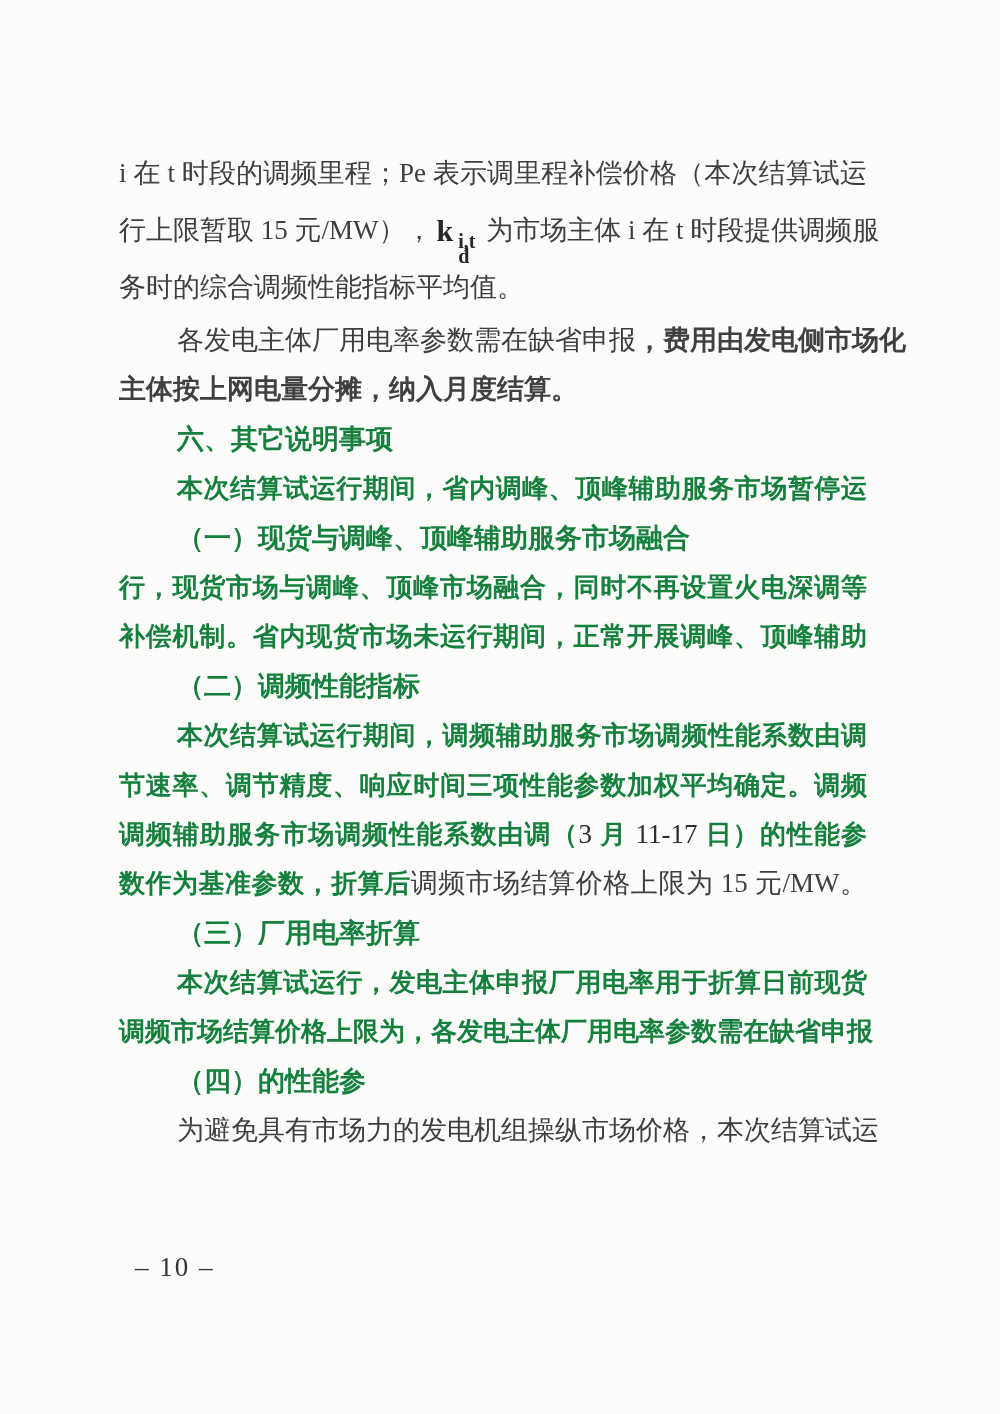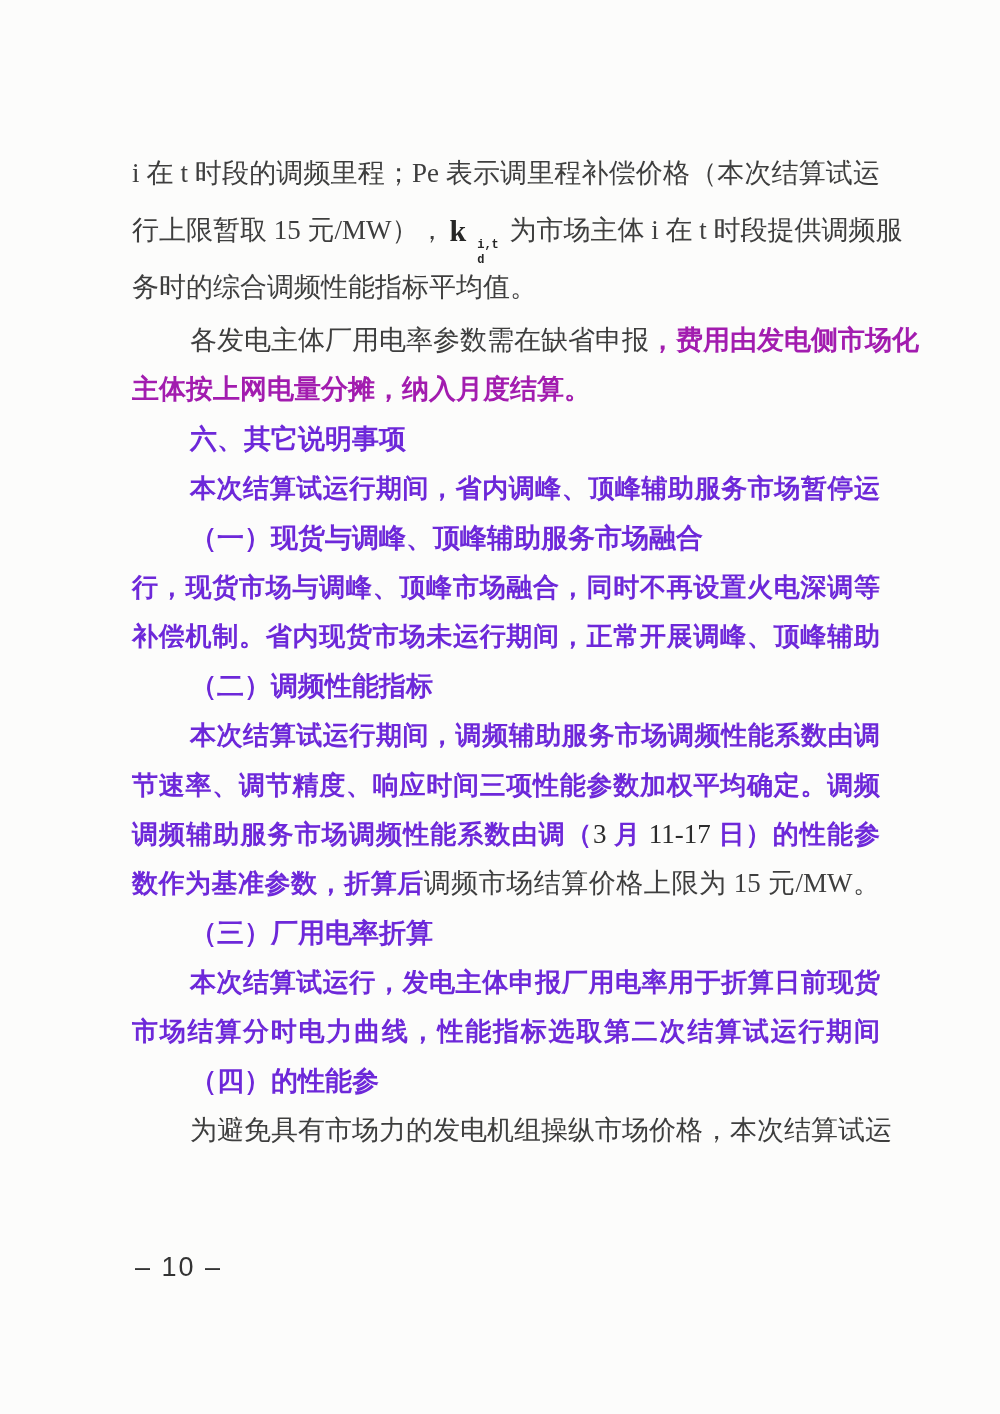--- a/index.html
+++ b/index.html
@@ -10,21 +10,21 @@
   .page {
     position: relative;
     width: 1000px;
     height: 1414px;
     background: #fcfcfb;
     overflow: hidden;
     font-family: "Liberation Serif", "DejaVu Serif", serif;
   }
   .content {
     position: absolute;
-    left: 132px;
+    left: 119px;
     top: 145px;
     width: 748px;
   }
   .line {
     height: 49.4px;
     line-height: 49.4px;
     white-space: nowrap;
     text-align: justify;
     text-align-last: justify;
     font-size: 26px;
@@ -43,28 +43,28 @@
   .r-s {
     font-family: "Liberation Serif", "DejaVu Serif", serif;
     font-weight: normal;
     color: #3e3e3e;
     font-size: 27px;
   }
   
   .r-b {
     font-family: "Liberation Serif", "DejaVu Serif", serif;
     font-weight: bold;
-    color: #a21caf;
+    color: #404040;
     font-size: 27px;
   }
   
   .r-h {
-    font-family: Liberation Serif, serif;
+    font-family: Liberation Sans, sans-serif;
     font-weight: bold;
-    color: #6d28d9;
+    color: #15803d;
     font-size: 26px;
   }
   
   .r-n {
     font-family: "Liberation Serif", "DejaVu Serif", serif;
     font-weight: normal;
     color: #2c2c2c;
     font-size: 27px;
   }
   .line.heading .r-h {
@@ -79,31 +79,30 @@
     white-space: nowrap;
     margin: 0 4px;
   }
   .fbase {
     font-size: 30px;
     vertical-align: -2px;
   }
   .fstack {
     display: inline-flex;
     flex-direction: column;
-    font-size: 12px;
+    font-size: 20px;
     line-height: 15px;
     vertical-align: -9px;
-    margin-left: 11px;
-    font-family: Liberation Mono, monospace;
+    margin-left: 5px;
   }
   .footer {
     position: absolute;
     left: 135px;
     top: 1252px;
-    font-family: Liberation Sans, sans-serif;
+    font-family: Liberation Serif, serif;
     font-size: 27px;
     color: #333333;
     letter-spacing: 2px;
   }
 </style>
 </head>
 <body>
 
 <div class="page">
   <div class="content">
@@ -120,18 +119,18 @@
       <div class="line indent last heading"><span class="r-h">（一）现货与调峰、顶峰辅助服务市场融合</span></div>
       <div class="line"><span class="r-h">行，现货市场与调峰、顶峰市场融合，同时不再设置火电深调等</span></div>
       <div class="line"><span class="r-h">补偿机制。省内现货市场未运行期间，正常开展调峰、顶峰辅助</span></div>
       <div class="line indent last heading"><span class="r-h">（二）调频性能指标</span></div>
       <div class="line indent"><span class="r-h">本次结算试运行期间，调频辅助服务市场调频性能系数由调</span></div>
       <div class="line"><span class="r-h">节速率、调节精度、响应时间三项性能参数加权平均确定。调频</span></div>
       <div class="line"><span class="r-h">调频辅助服务市场调频性能系数由调（</span><span class="r-n">3</span><span class="r-h"> 月 </span><span class="r-n">11-17</span><span class="r-h"> 日）的性能参</span></div>
       <div class="line"><span class="r-h">数作为基准参数，折算后</span><span class="r-s">调频市场结算价格上限为 15 元/MW。</span></div>
       <div class="line indent last heading"><span class="r-h">（三）厂用电率折算</span></div>
       <div class="line indent"><span class="r-h">本次结算试运行，发电主体申报厂用电率用于折算日前现货</span></div>
-      <div class="line"><span class="r-h">市场结算分时电力曲线，性能指标选取第二次结算试运行期间</span></div>
+      <div class="line"><span class="r-h">调频市场结算价格上限为，各发电主体厂用电率参数需在缺省申报</span></div>
       <div class="line indent last heading"><span class="r-h">（四）的性能参</span></div>
       <div class="line indent"><span class="r-s">为避免具有市场力的发电机组操纵市场价格，本次结算试运</span></div>
     </div>
   <div class="footer">– 10 –</div>
 </div>
 
 </body></html>

